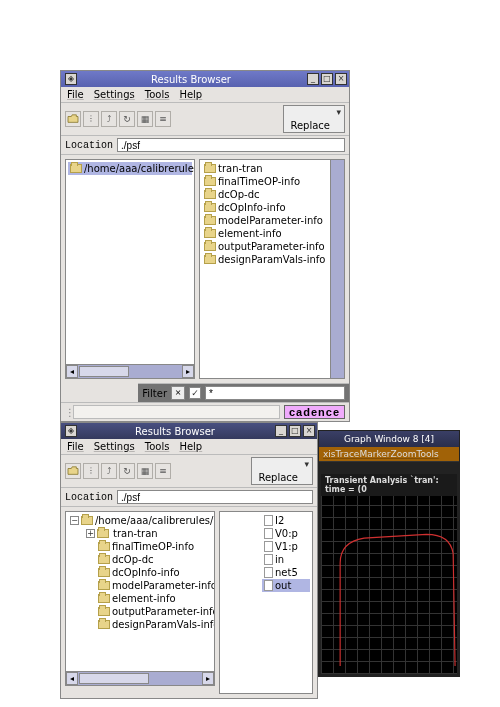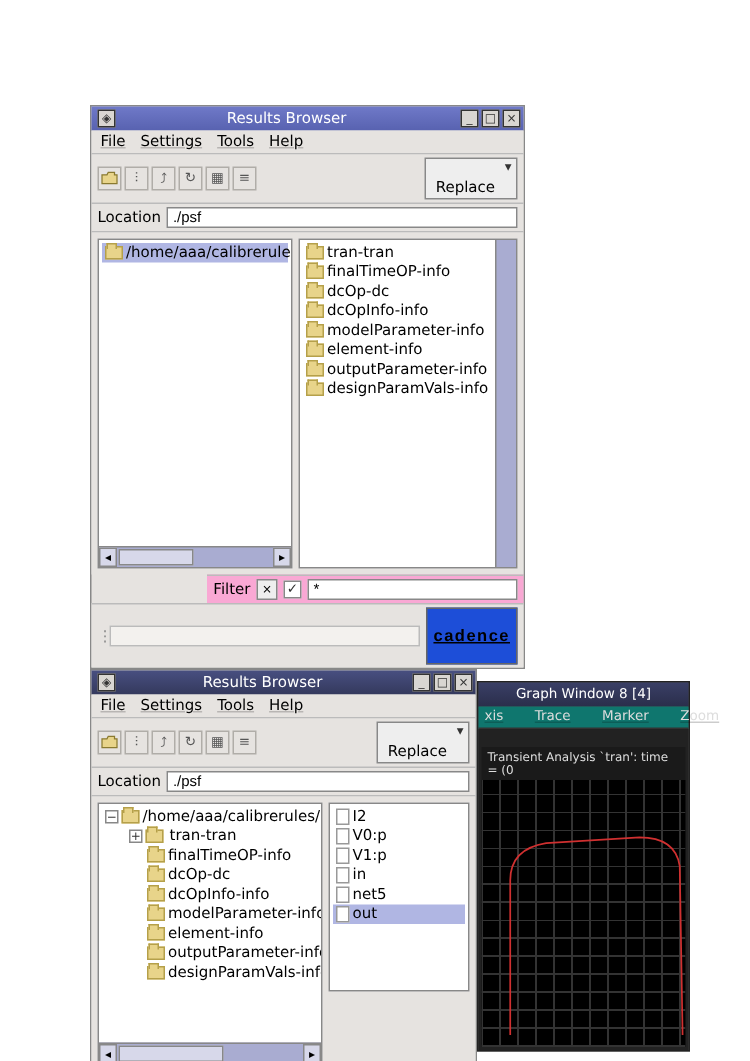--- a/index.html
+++ b/index.html
@@ -80,21 +80,21 @@
     font-size: 9px;
     color: #333;
   }
   .locrow {
     display: flex;
     align-items: center;
     padding: 2px 4px;
     background: #e6e3e0;
     border-bottom: 1px solid #bbb;
   }
-  .locrow .lbl { font-size: 10px; margin-right: 4px; }
+  .locrow .lbl { font-size: 10px; margin-right: 4px; font-family: Liberation Mono, monospace; }
   .locrow input {
     flex: 1;
     border: 1px solid #888;
     background: #fff;
     font-size: 10px;
     padding: 1px 3px;
     height: 14px;
   }
   .panes {
     display: flex;
@@ -182,21 +182,21 @@
     background: #a9acd1;
     border-left: 1px solid #888;
     position: relative;
     flex-shrink: 0;
   }
   .filterrow {
     display: flex;
     align-items: center;
     gap: 4px;
     padding: 2px 4px;
-    background: #f9a8d4;
+    background: #737373;
     border-top: 1px solid #bbb;
   }
   .filterrow .lbl { font-size: 10px; }
   .smallbtn {
     width: 14px; height: 14px;
     border: 1px solid #888;
     background: #eee;
     font-size: 8px;
     text-align: center;
     line-height: 12px;
@@ -230,38 +230,37 @@
     flex: 1;
     border: 1px solid #bbb;
     height: 14px;
     background: #f3f1ee;
   }
   .brand {
     font-family: "Arial Black", Arial, sans-serif;
     font-weight: 900;
     letter-spacing: 1px;
     font-size: 11px;
-    padding: 12px 4px;
+    padding: 0 4px;
     border: 1px solid #666;
-    background: #1d4ed8;
+    background: #f0abfc;
     margin-left: 4px;
-    text-decoration: underline;
   }
   .row2 { display: flex; gap: 0; align-items: flex-start; }
   .graphwin {
     background: #4a4a4a;
     border: 1px solid #222;
     font-size: 9px;
     color: #ddd;
     flex-shrink: 0;
   }
   .graphwin .titlebar { background: linear-gradient(#3a3f66, #2a2e4b); }
-  .graphwin .menubar { background: #0f766e; color: #ddd; border-bottom: 1px solid #333; gap: 21px; padding: 2px 4px; font-size: 9px; }
+  .graphwin .menubar { background: #a16207; color: #ddd; border-bottom: 1px solid #333; gap: 0; padding: 2px 4px; font-size: 9px; }
   .gbody { background: #222; padding: 12px 2px 2px 2px; }
-  .gtitle { background: #1a1a1a; color: #ddd; font-size: 8px; padding: 2px 4px; }
+  .gtitle { background: #1a1a1a; color: #ddd; font-size: 8px; padding: 2px 4px; font-weight: bold; }
   .plot {
     background: #000;
     position: relative;
     overflow: hidden;
   }
   .plot .grid {
     position: absolute; inset: 0;
     background-image:
       repeating-linear-gradient(0deg, #333 0 1px, transparent 1px 12px),
       repeating-linear-gradient(90deg, #333 0 1px, transparent 1px 12px);
@@ -465,21 +464,21 @@
                 <span class="folder-icon"></span>
                 <span>designParamVals-info</span>
               </div>
       </div>
       <div class="hscroll">
         <div class="arrow" style="left:0;">◂</div>
         <div class="thumb" style="left:13px; width:70px;"></div>
         <div class="arrow" style="right:0;">▸</div>
       </div>
     </div>
-    <div class="pane" style="flex:1; height:126px;">
+    <div class="pane" style="flex:1; height:183px;padding-left:40px;">
       <div class="content">
         <div class="tree-row">
                 <span class="file-icon"></span>
                 <span>I2</span>
               </div>
         <div class="tree-row">
                 <span class="file-icon"></span>
                 <span>V0:p</span>
               </div>
         <div class="tree-row">

